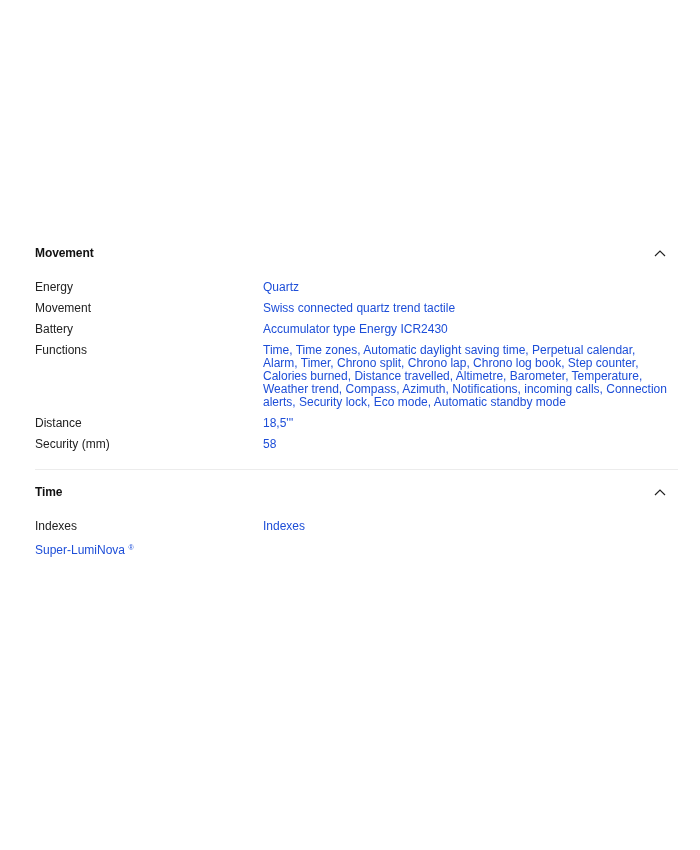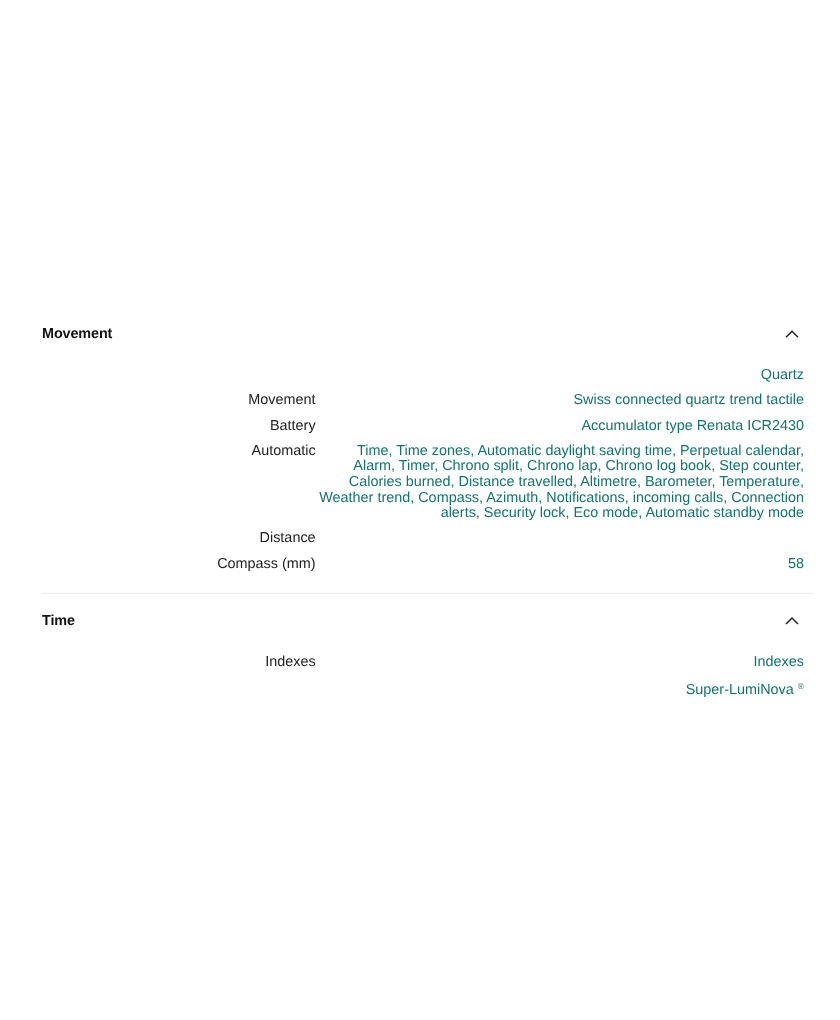--- a/index.html
+++ b/index.html
@@ -7,23 +7,22 @@
     body {
       font-family: "Liberation Sans", "DejaVu Sans", sans-serif;
       color: #1a1a1a;
       font-size: 12px;
       position: relative;
       overflow: hidden;
     }
     .specs {
       position: absolute;
       left: 35px;
-      top: 266px;
+      top: 241px;
       width: 643px;
-      text-align: right;
     }
     .section { position: relative; }
     .section-header {
       display: flex;
       justify-content: space-between;
       align-items: center;
       height: 24px;
       cursor: pointer;
     }
     .section-title {
@@ -44,21 +43,21 @@
       line-height: 13px;
       padding: 4px 0;
     }
     .label {
       width: 228px;
       flex: 0 0 228px;
       color: #222;
     }
     .value {
       flex: 1;
-      color: #0f766e;
+      color: #1d4ed8;
       padding-right: 8px;
     }
     .value sup { font-size: 7px; vertical-align: 4px; }
     .divider {
       height: 1px;
       background: #ececec;
       margin-top: 14px;
       margin-bottom: 10px;
     }
     .row-functions .value { line-height: 13px; }
@@ -72,39 +71,41 @@
     <div class="section-header">
       <span class="section-title">Movement</span>
       <span class="chevron">
         <svg viewBox="0 0 12 8">
             <polyline points="1,7 6,2 11,7" fill="none" stroke="#222" stroke-width="1.2"></polyline>
           </svg>
       </span>
     </div>
     <div class="rows">
       <div class="row">
+        <span class="label">Energy</span>
         <span class="value">Quartz</span>
       </div>
       <div class="row">
         <span class="label">Movement</span>
         <span class="value">Swiss connected quartz trend tactile</span>
       </div>
       <div class="row">
         <span class="label">Battery</span>
-        <span class="value">Accumulator type Renata ICR2430</span>
+        <span class="value">Accumulator type Energy ICR2430</span>
       </div>
       <div class="row row-functions">
-        <span class="label">Automatic</span>
+        <span class="label">Functions</span>
         <span class="value">Time, Time zones, Automatic daylight saving time, Perpetual calendar, Alarm, Timer, Chrono split, Chrono lap, Chrono log book, Step counter, Calories burned, Distance travelled, Altimetre, Barometer, Temperature, Weather trend, Compass, Azimuth, Notifications, incoming calls, Connection alerts, Security lock, Eco mode, Automatic standby mode</span>
       </div>
       <div class="row">
         <span class="label">Distance</span>
+        <span class="value">18,5'''</span>
       </div>
       <div class="row">
-        <span class="label">Compass (mm)</span>
+        <span class="label">Security (mm)</span>
         <span class="value">58</span>
       </div>
     </div>
     <div class="divider"></div>
   </div>
 
   <div class="section">
     <div class="section-header">
       <span class="section-title">Time</span>
       <span class="chevron">

